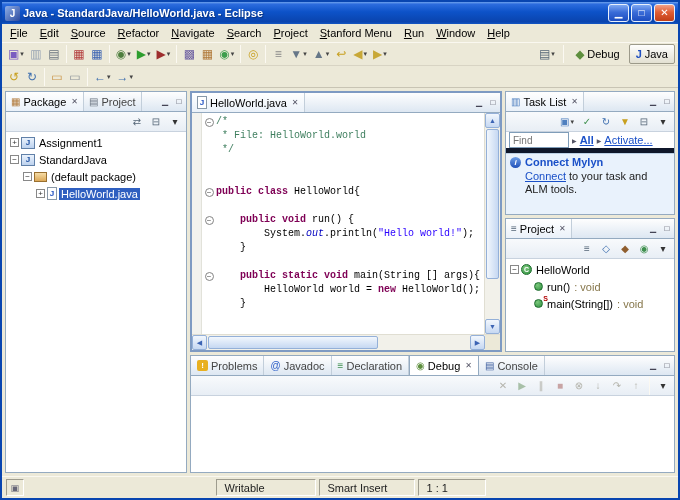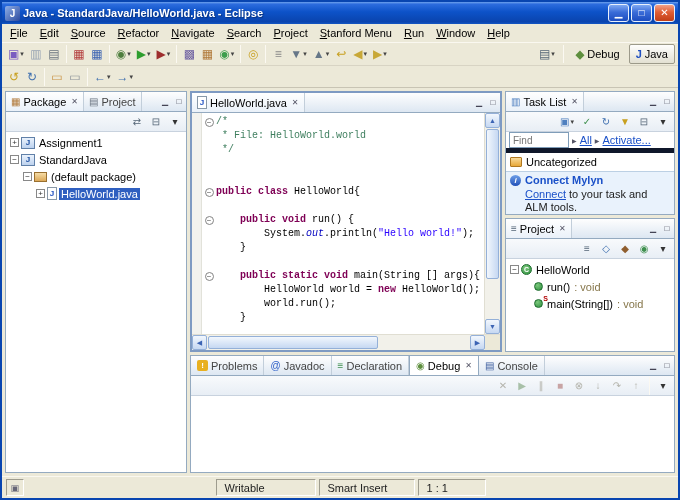--- a/index.html
+++ b/index.html
@@ -79,21 +79,21 @@
 .hrow{flex:0 0 15px;display:flex;border-top:1px solid #E0DED2;}
 .hscroll{flex:1;display:flex;background:#F2F1EA;}
 .corner{flex:0 0 15px;background:#ECE9D8;}
 .sbtn{flex:0 0 15px;height:15px;width:15px;display:flex;align-items:center;justify-content:center;font-size:7px;color:#3C64B4;background:linear-gradient(180deg,#F2F7FD,#C6D8F2);border:1px solid #94B0D8;border-radius:2px;}
 .vthumb{margin:1px;height:150px;background:linear-gradient(90deg,#F2F7FD,#C6D8F2);border:1px solid #94B0D8;border-radius:2px;}
 .hthumb{margin:1px;width:170px;background:linear-gradient(180deg,#F2F7FD,#C6D8F2);border:1px solid #94B0D8;border-radius:2px;}
 .findrow{flex:0 0 20px;display:flex;align-items:center;gap:3px;padding:0 3px;background:#FFF;border-bottom:5px solid #0f172a;}
 .findrow input{width:60px;height:16px;border:1px solid #7F9DB9;padding:1px 3px;font:10px "Liberation Sans",sans-serif;color:#444;}
 .linkarrow{font-size:6px;color:#556;}
 .bluelink{color:#1A50C8;text-decoration:underline;font-size:11px;cursor:pointer;}
-.bluelink.bold{font-weight:normal;}
+.bluelink.bold{font-weight:bold;}
 .catrow{flex:0 0 18px;display:flex;align-items:center;gap:4px;padding:0 4px;background:#FFF;}
 .caticon{width:12px;height:10px;background:linear-gradient(#F8DA9A,#E8A838);border:1px solid #B07820;border-radius:1px;}
 .mylyn{flex:1;background:#E9F2FC;border-top:1px solid #BCD0E4;display:flex;flex-direction:column;overflow:hidden;}
 .mylyn-head{display:flex;align-items:center;gap:4px;padding:2px 4px 1px;color:#1A50C8;font-weight:bold;font-size:11px;}
 .infoicon{width:11px;height:11px;border-radius:50%;background:linear-gradient(#6FA0E8,#2050B8);color:#fff;font-size:8px;font-weight:bold;font-style:italic;display:flex;align-items:center;justify-content:center;}
 .mylyn-body{padding:1px 4px 2px 19px;line-height:13px;font-size:11px;color:#222;}
 .view.bottom{flex:0 0 118px;}
 .btabs{display:flex;align-items:stretch;}
 .btab{display:flex;align-items:center;gap:3px;padding:0 6px;color:#444;border-right:1px solid #C2CEDA;white-space:nowrap;}
 .btab.sel{background:#FFF;color:#000;border-right:1px solid #94AAC0;border-left:1px solid #94AAC0;}
@@ -381,24 +381,20 @@
                       <span class="foldc">−</span>
                     </span>
                     <span class="ctext"><span class="tok-pln">    </span><span class="tok-kw">public static void </span><span class="tok-pln">main(String [] args){</span></span>
                   </div>
                   <div class="cline">
                     <span class="fold"></span>
                     <span class="ctext"><span class="tok-pln">        HelloWorld world = </span><span class="tok-kw">new </span><span class="tok-pln">HelloWorld();</span></span>
                   </div>
                   <div class="cline">
                     <span class="fold"></span>
-                    <span class="ctext"><span class="tok-pln">        world.run();</span></span>
-                  </div>
-                  <div class="cline">
-                    <span class="fold"></span>
                     <span class="ctext"><span class="tok-pln">    }</span></span>
                   </div>
                 </div>
               <div class="vscroll">
                 <span class="sbtn">▲</span>
                 <span class="vthumb"></span>
                 <span class="sp"></span>
                 <span class="sbtn">▼</span>
               </div>
             </div>
@@ -447,24 +443,20 @@
                 <span class="tbtn">
                   <span class="tbg" style="color: rgb(51, 51, 51);">▾</span>
                 </span>
               </div>
             <div class="findrow">
               <input placeholder="Find" style="">
               <span class="linkarrow">▶</span>
               <a class="bluelink bold">All</a>
               <span class="linkarrow">▶</span>
               <a class="bluelink">Activate...</a>
-            </div>
-            <div class="catrow">
-              <span class="caticon"></span>
-              <span>Uncategorized</span>
             </div>
             <div class="mylyn">
               <div class="mylyn-head">
                 <span class="infoicon">i</span>
                 <span>Connect Mylyn</span>
               </div>
               <div class="mylyn-body">
                 <a class="bluelink">Connect</a>
                 <span>to your task and ALM tools.</span>
               </div>

